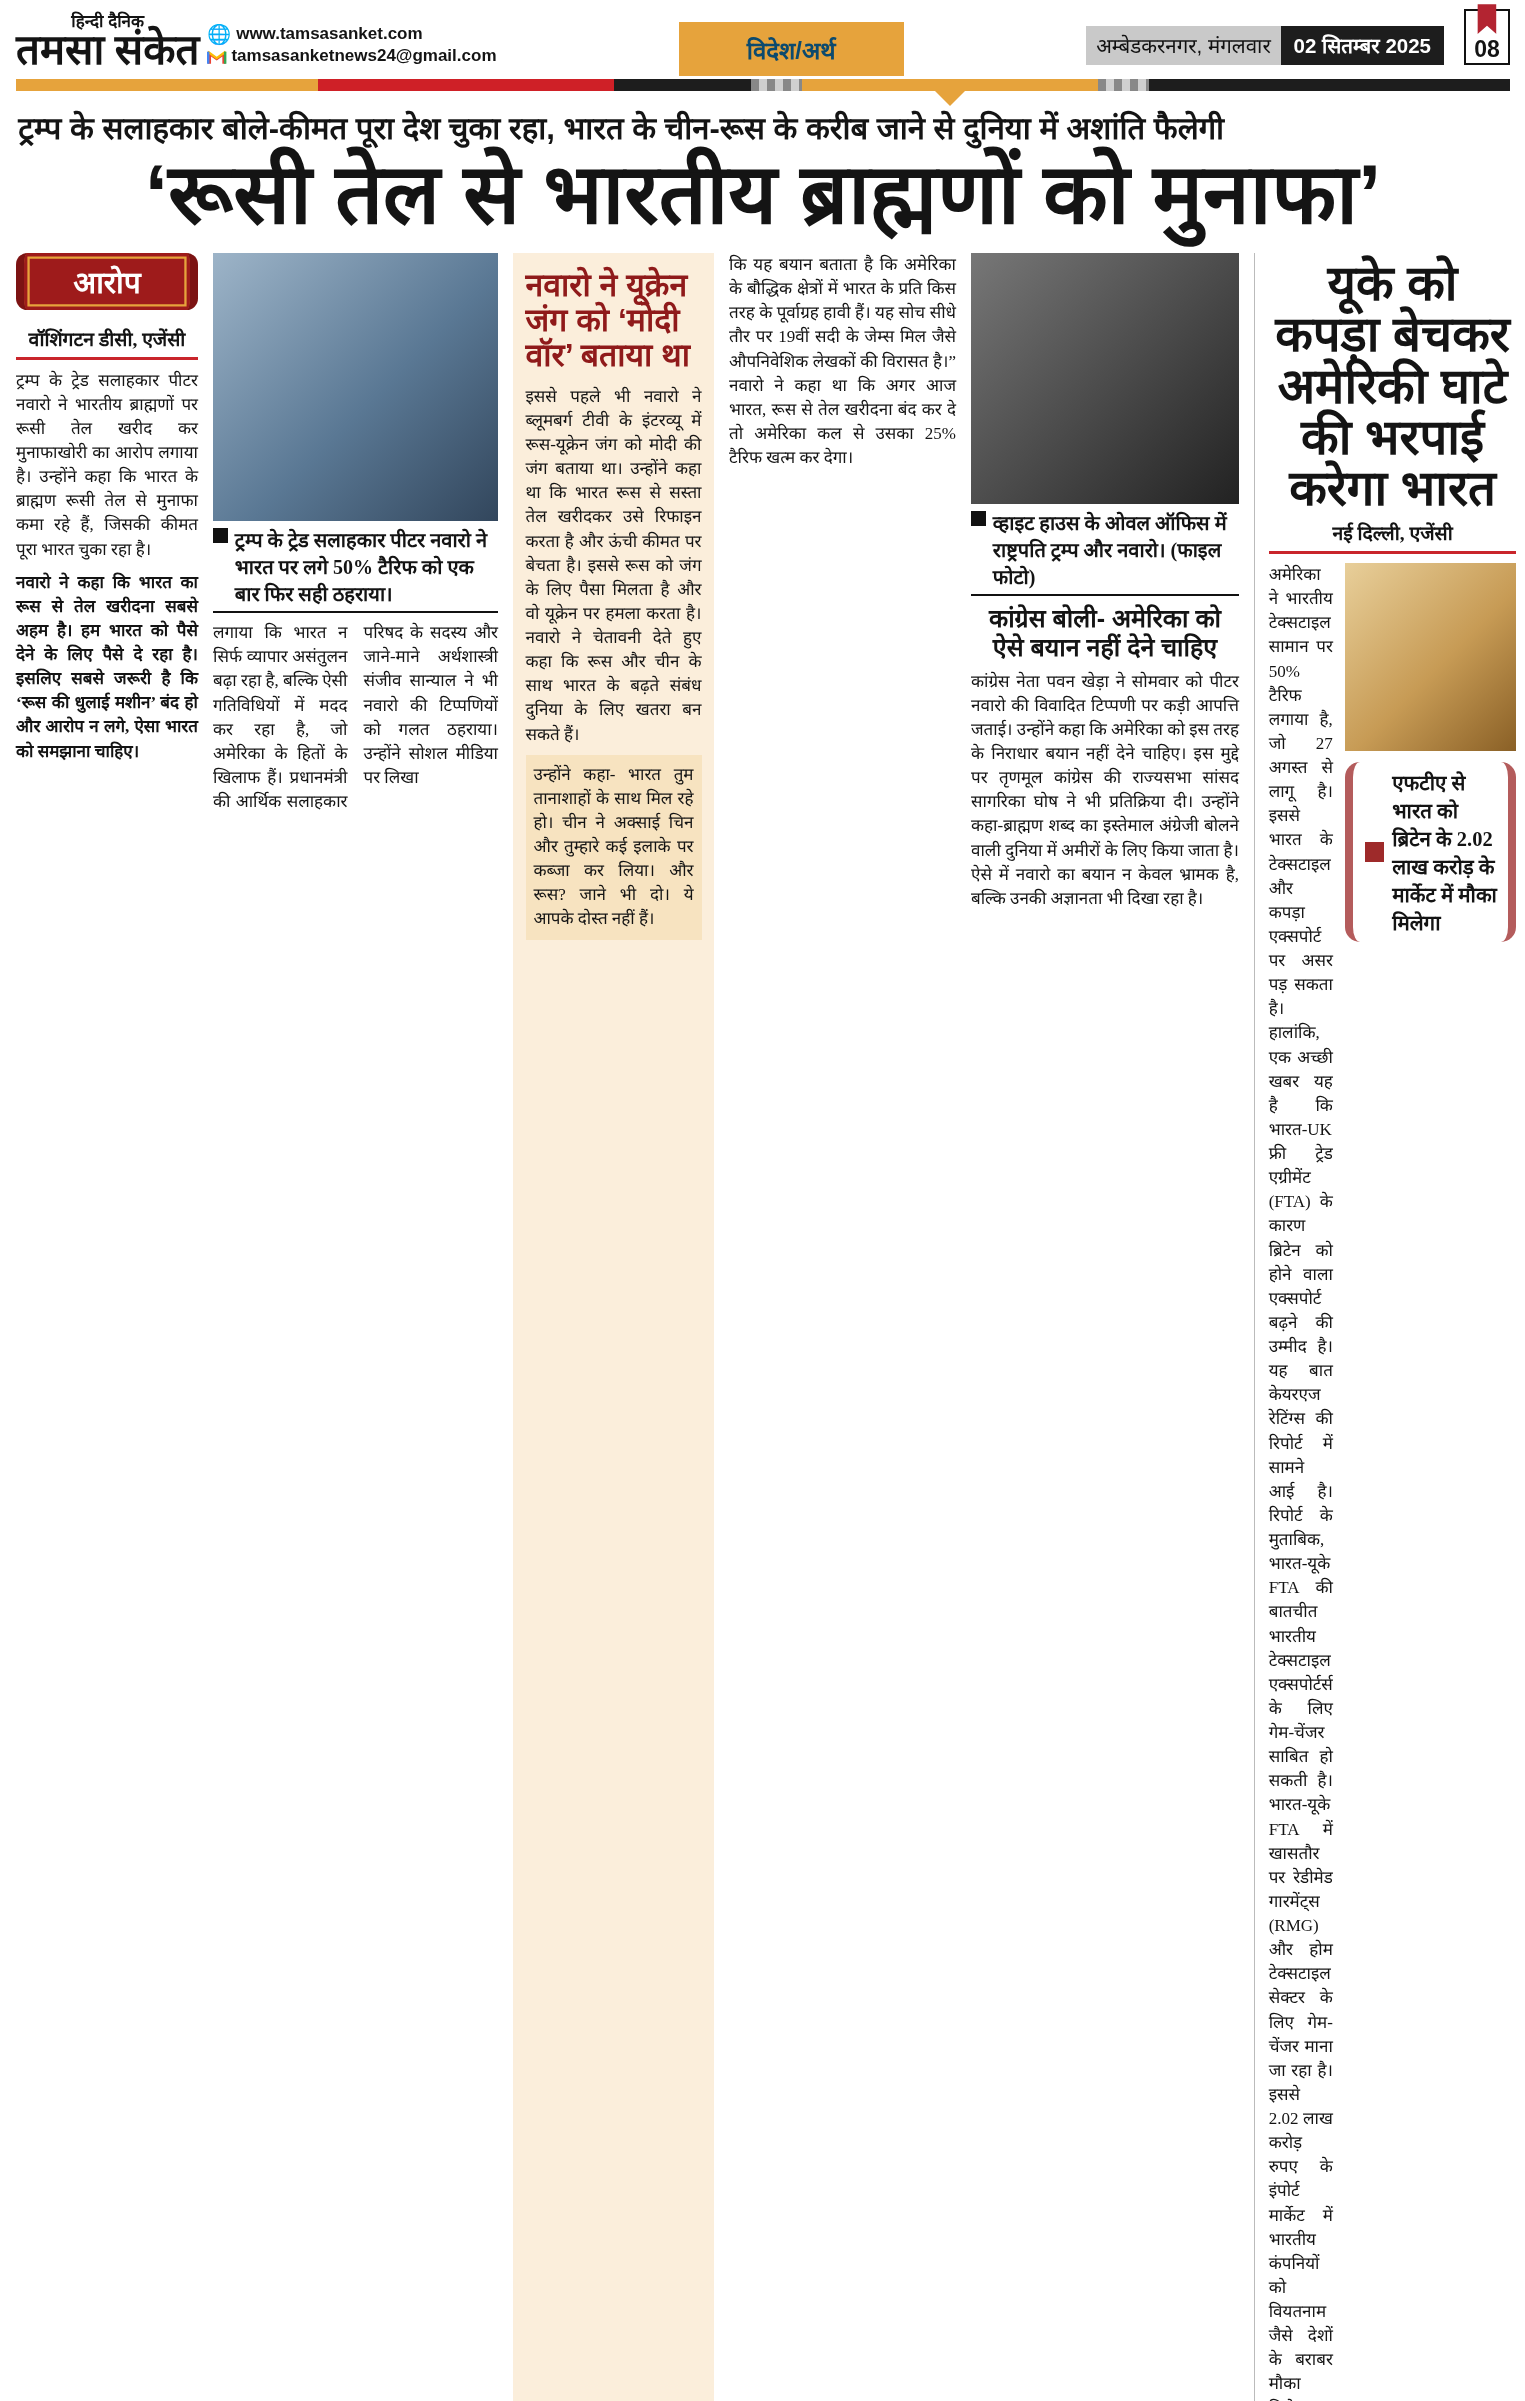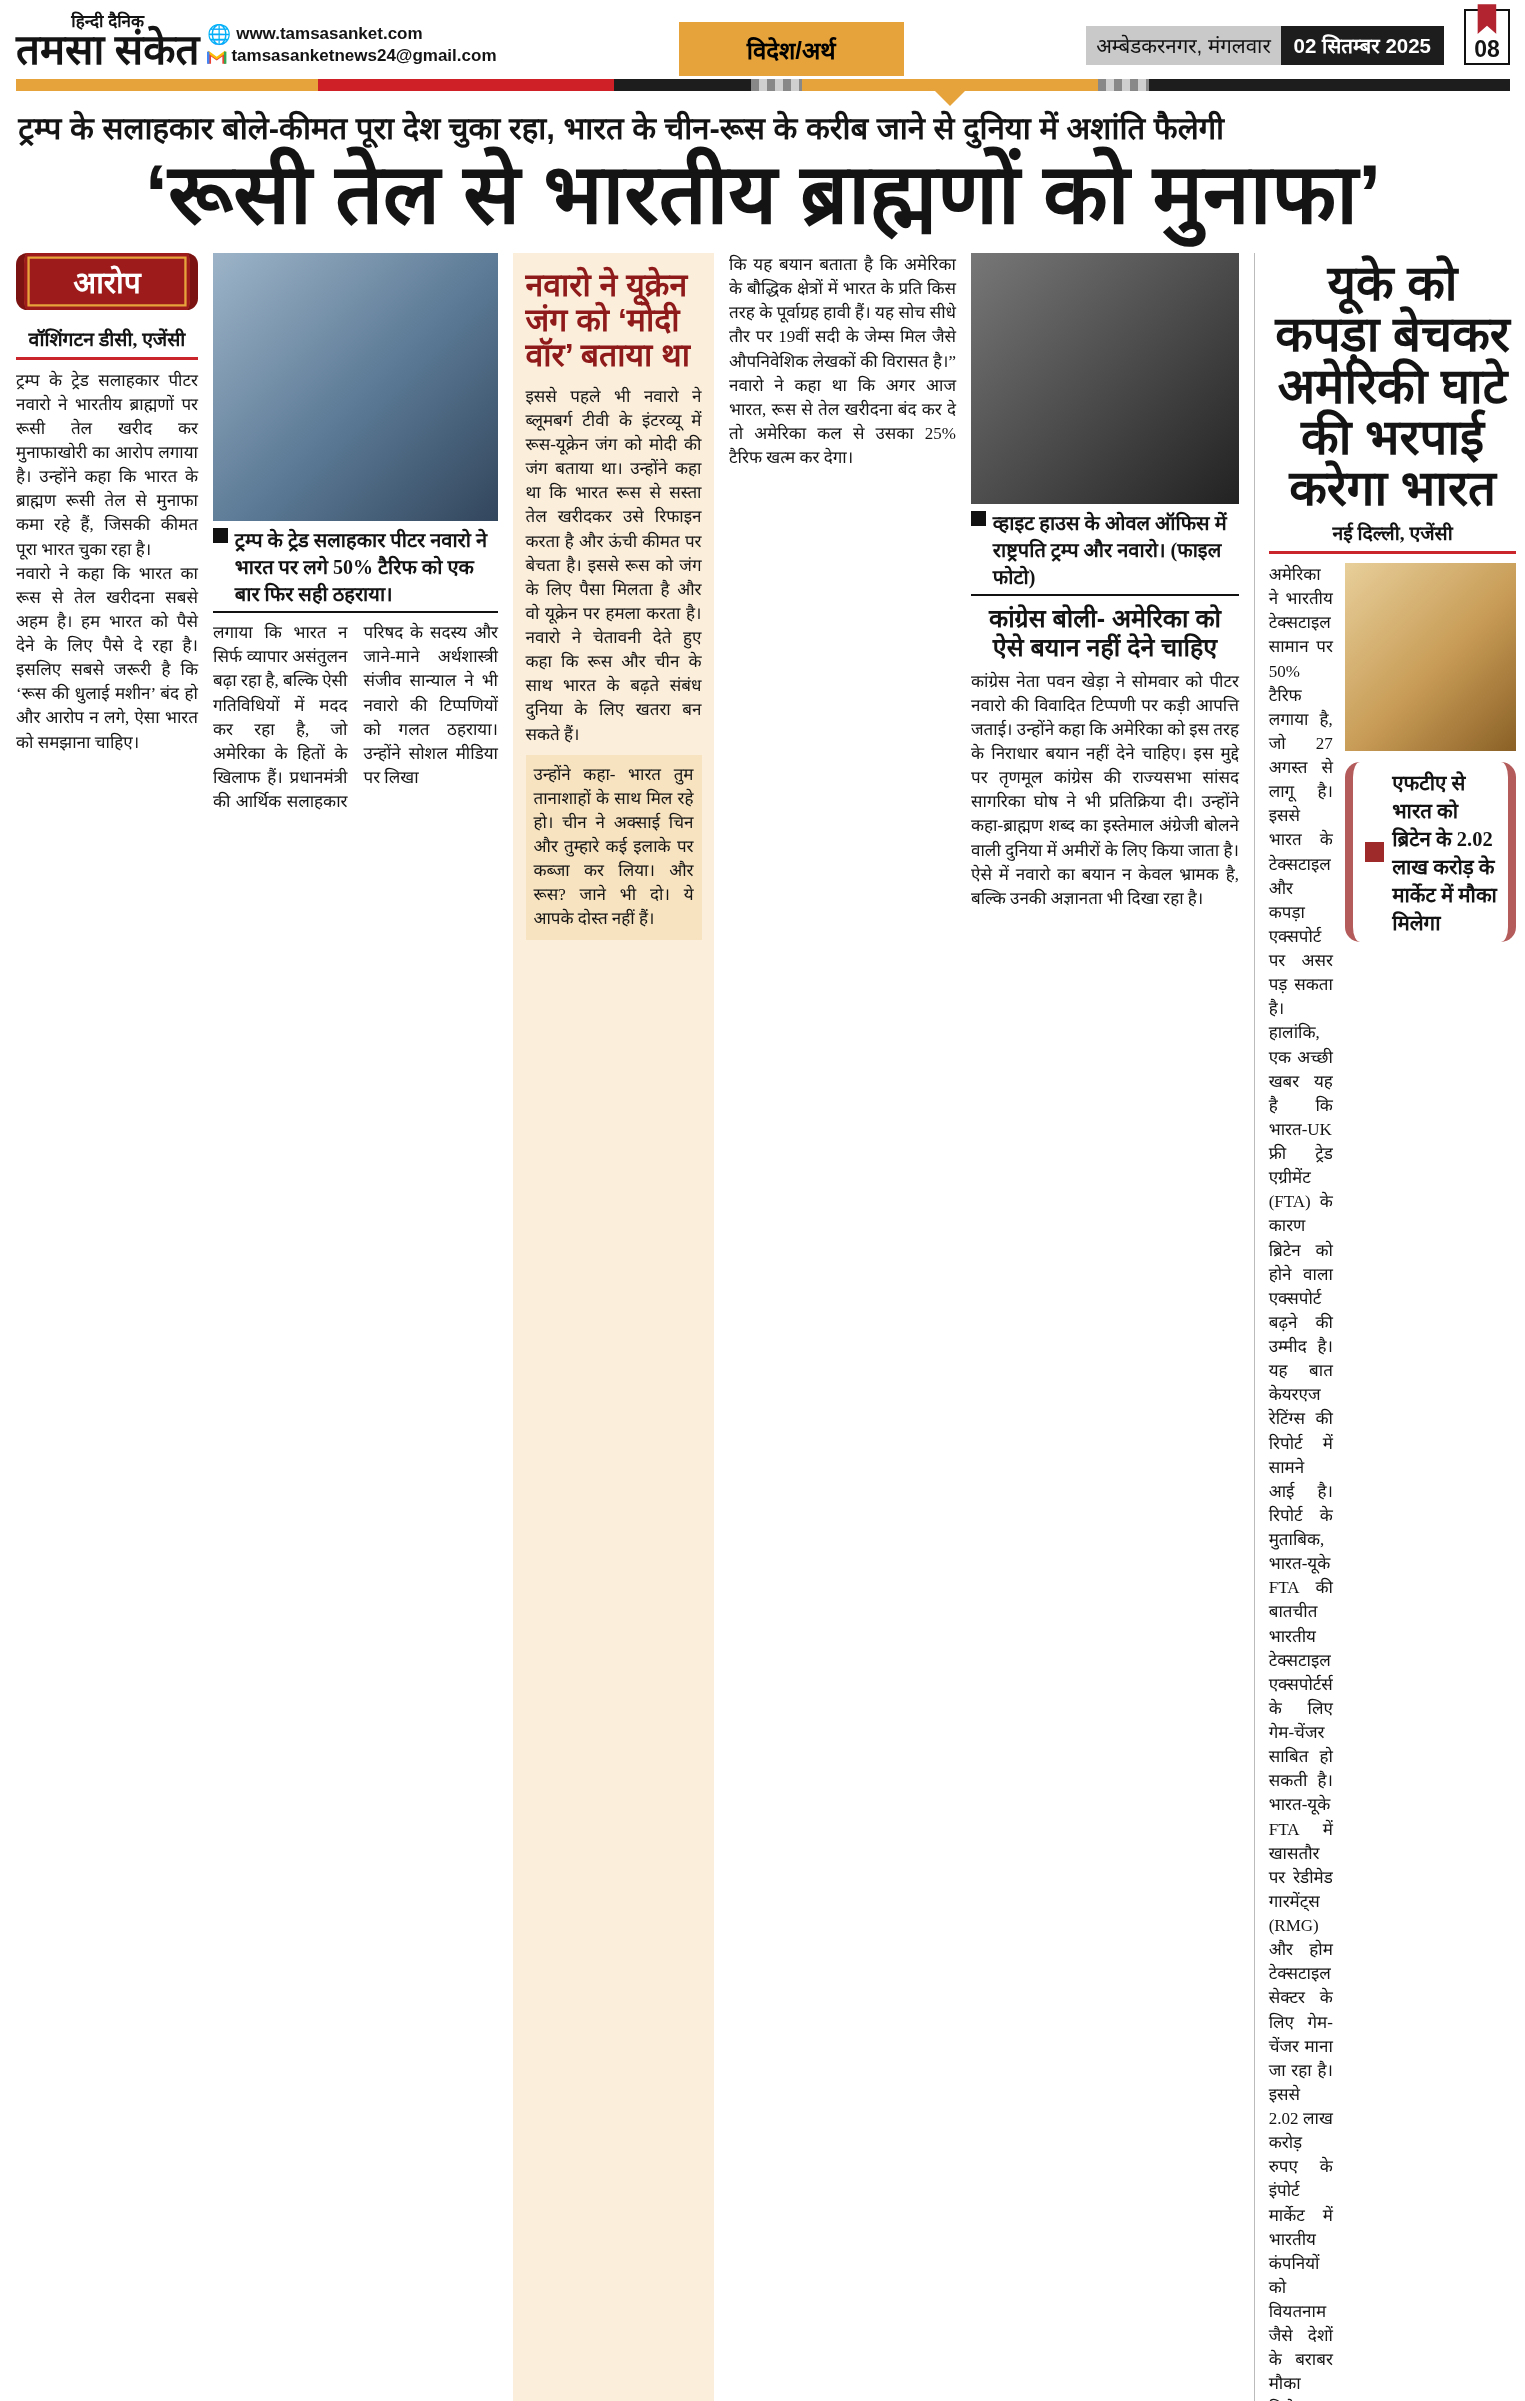--- a/index.html
+++ b/index.html
@@ -10,21 +10,21 @@
   
   .mast{display:flex;align-items:flex-start;justify-content:space-between;height:67px;text-align:center;}
   .brand{display:flex;align-items:flex-end;gap:8px;}
   .brand-tag{font-size:17px;font-weight:bold;}
   .brand-name{font-size:42px;font-weight:bold;line-height:.9;}
   .contact{display:flex;flex-direction:column;justify-content:flex-end;font-family:"Liberation Sans",sans-serif;
            font-weight:bold;font-size:17px;line-height:1.2;padding-bottom:3.4px;}
   .contact .row{display:flex;align-items:center;gap:4.6px;}
   .globe{font-size:19.4px;}
   .gmailM{width:19.4px;height:15px;display:inline-block;}
-  .section-tab{background:#e6a33c;color:#000000;font-weight:bold;font-size:24px;
+  .section-tab{background:#e6a33c;color:#0c4a6e;font-weight:bold;font-size:24px;
                padding:10.3px 68px;align-self:flex-end;}
   .dateline{display:flex;align-items:flex-end;gap:0;padding-bottom:4.6px;}
   .place{background:#c9c9c9;color:#111;font-weight:normal;font-size:20.5px;padding:5.7px 10.3px;}
   .date{background:#1d1d1d;color:#fff;font-weight:bold;font-size:20.5px;padding:5.7px 12.5px;}
   .pageno{width:42px;height:52px;border:2.3px solid #111;margin-left:20.5px;position:relative;
           display:flex;align-items:flex-end;justify-content:center;font-weight:bold;font-size:23px;
           font-family:"Liberation Sans",sans-serif;background:#fff;}
   .pageno .ribbon{position:absolute;top:-6.8px;left:50%;transform:translateX(-50%);
           width:19.4px;height:30px;background:#b32431;
           clip-path:polygon(0 0,100% 0,100% 100%,50% 72%,0 100%);}
@@ -109,21 +109,21 @@
 
   <div class="kicker sans">ट्रम्प के सलाहकार बोले-कीमत पूरा देश चुका रहा, भारत के चीन-रूस के करीब जाने से दुनिया में अशांति फैलेगी</div>
   <div class="bighead sans">‘रूसी तेल से भारतीय ब्राह्मणों को मुनाफा’</div>
 
   <div class="topgrid">
 
     <div>
       <div class="tag-badge sans">आरोप</div>
       <div class="byline u" style="margin-top:15px;">वॉशिंगटन डीसी, एजेंसी</div>
       <div class="body">ट्रम्प के ट्रेड सलाहकार पीटर नवारो ने भारतीय ब्राह्मणों पर रूसी तेल खरीद कर मुनाफाखोरी का आरोप लगाया है। उन्होंने कहा कि भारत के ब्राह्मण रूसी तेल से मुनाफा कमा रहे हैं, जिसकी कीमत पूरा भारत चुका रहा है।</div>
-      <div class="body" style="">नवारो ने कहा कि भारत का रूस से तेल खरीदना सबसे अहम है। हम भारत को पैसे देने के लिए पैसे दे रहा है। इसलिए सबसे जरूरी है कि ‘रूस की धुलाई मशीन’ बंद हो और आरोप न लगे, ऐसा भारत को समझाना चाहिए।</div>
+      <div class="body" style="margin-top:9px;font-weight:bold;">नवारो ने कहा कि भारत का रूस से तेल खरीदना सबसे अहम है। हम भारत को पैसे देने के लिए पैसे दे रहा है। इसलिए सबसे जरूरी है कि ‘रूस की धुलाई मशीन’ बंद हो और आरोप न लगे, ऐसा भारत को समझाना चाहिए।</div>
     </div>
 
     <div>
       <div class="photo" style="height:268px;"></div>
       <div class="caption">
         <span class="sq"></span>
         <span>ट्रम्प के ट्रेड सलाहकार पीटर नवारो ने भारत पर लगे 50% टैरिफ को एक बार फिर सही ठहराया।</span>
       </div>
       <div class="body cols2" style="margin-top:8px;">लगाया कि भारत न सिर्फ व्यापार असंतुलन बढ़ा रहा है, बल्कि ऐसी गतिविधियों में मदद कर रहा है, जो अमेरिका के हितों के खिलाफ हैं। प्रधानमंत्री की आर्थिक सलाहकार परिषद के सदस्य और जाने-माने अर्थशास्त्री संजीव सान्याल ने भी नवारो की टिप्पणियों को गलत ठहराया। उन्होंने सोशल मीडिया पर लिखा</div>
     </div>

